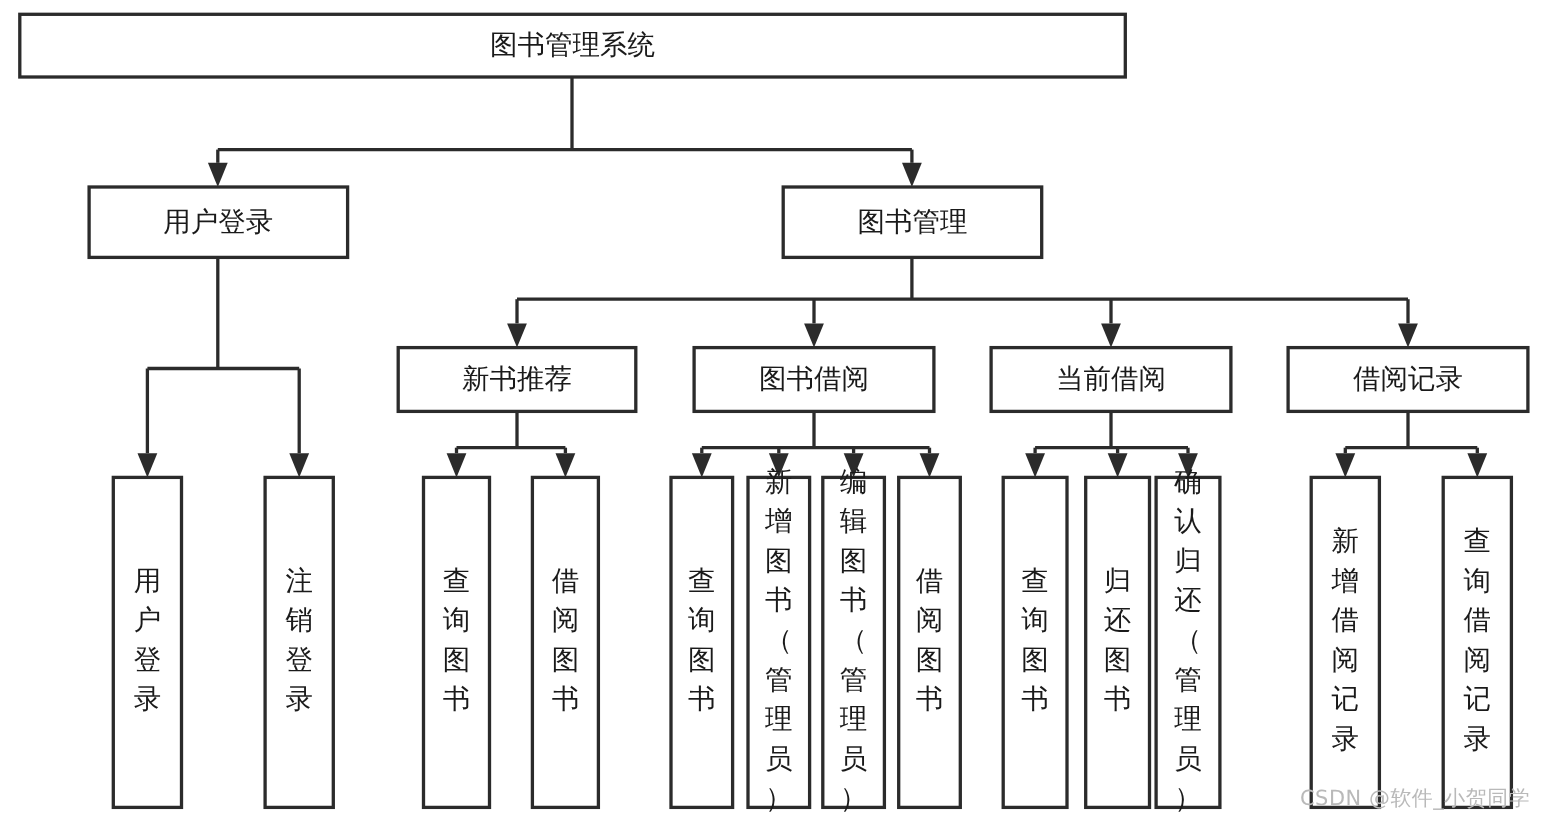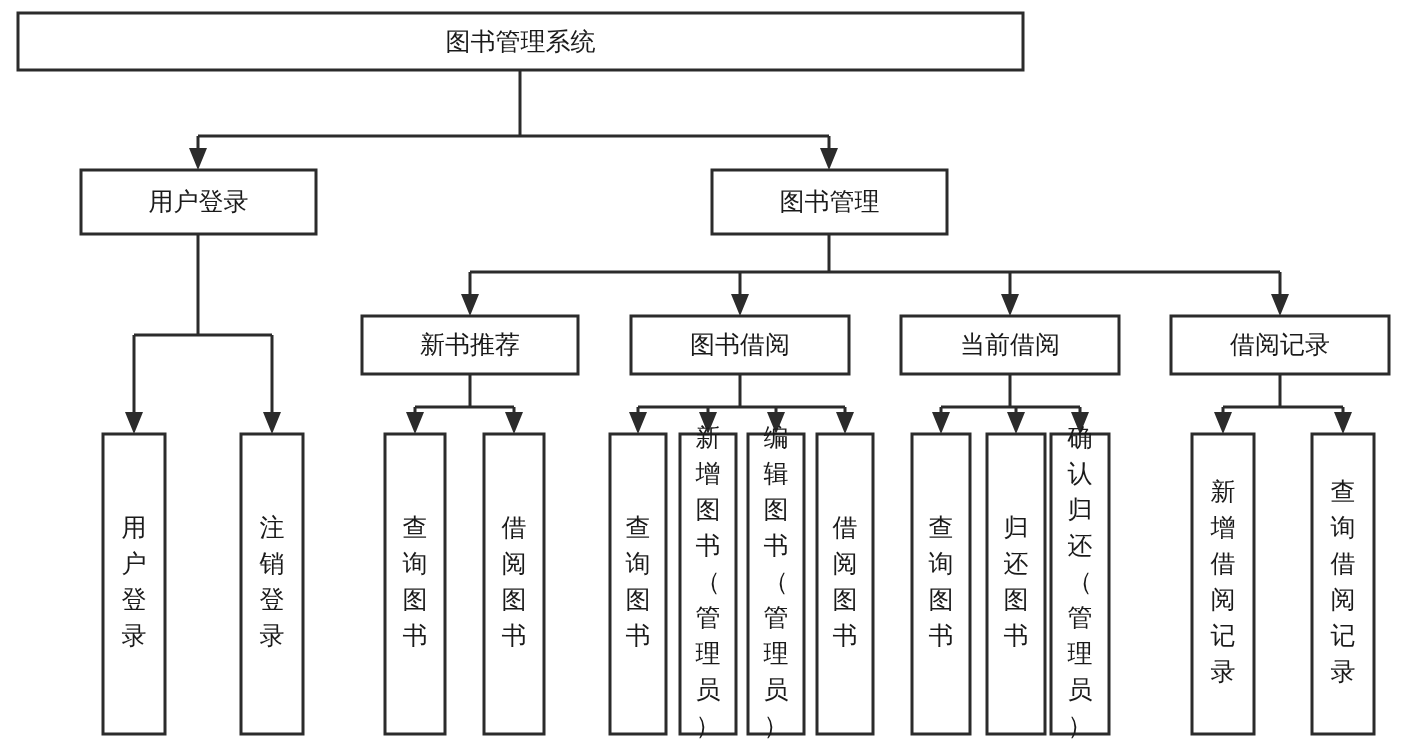--- a/index.html
+++ b/index.html
@@ -201,13 +201,14 @@
         <g>
           <rect x="1192" y="434" width="62" height="300" class="node-box"></rect>
           <text x="1223" class="node-label-v"><tspan x="1223" y="500">新</tspan><tspan x="1223" y="536">增</tspan><tspan x="1223" y="572">借</tspan><tspan x="1223" y="608">阅</tspan><tspan x="1223" y="644">记</tspan><tspan x="1223" y="680">录</tspan></text>
         </g>
         <g>
           <rect x="1312" y="434" width="62" height="300" class="node-box"></rect>
           <text x="1343" class="node-label-v"><tspan x="1343" y="500">查</tspan><tspan x="1343" y="536">询</tspan><tspan x="1343" y="572">借</tspan><tspan x="1343" y="608">阅</tspan><tspan x="1343" y="644">记</tspan><tspan x="1343" y="680">录</tspan></text>
         </g>
       </g>
   </svg>
+  <div class="watermark">CSDN @软件_小贺同学</div>
 </div>
 
 </body></html>

